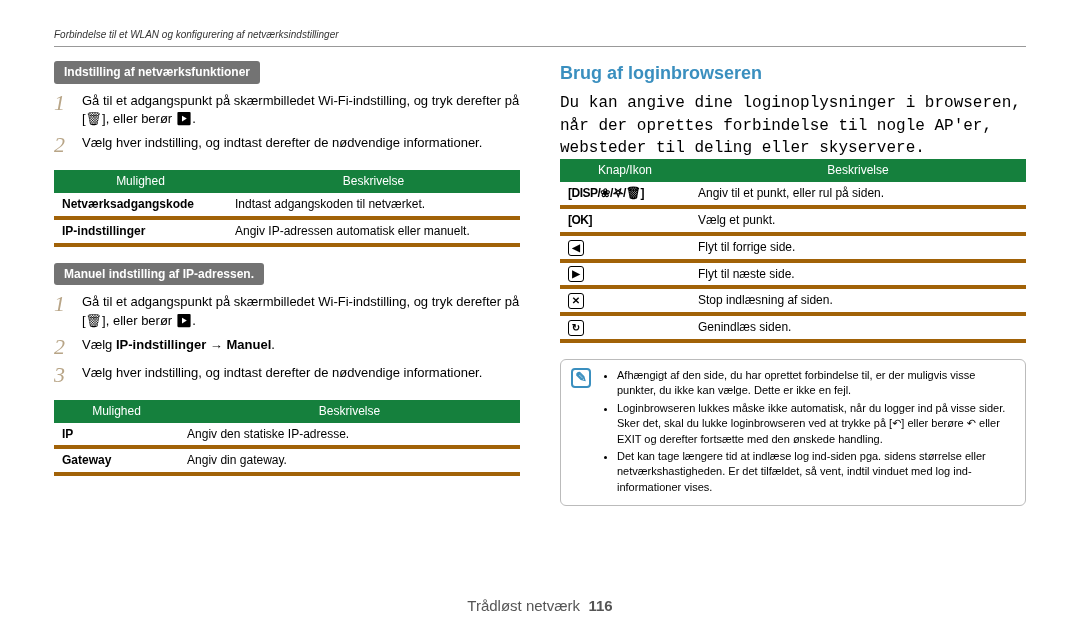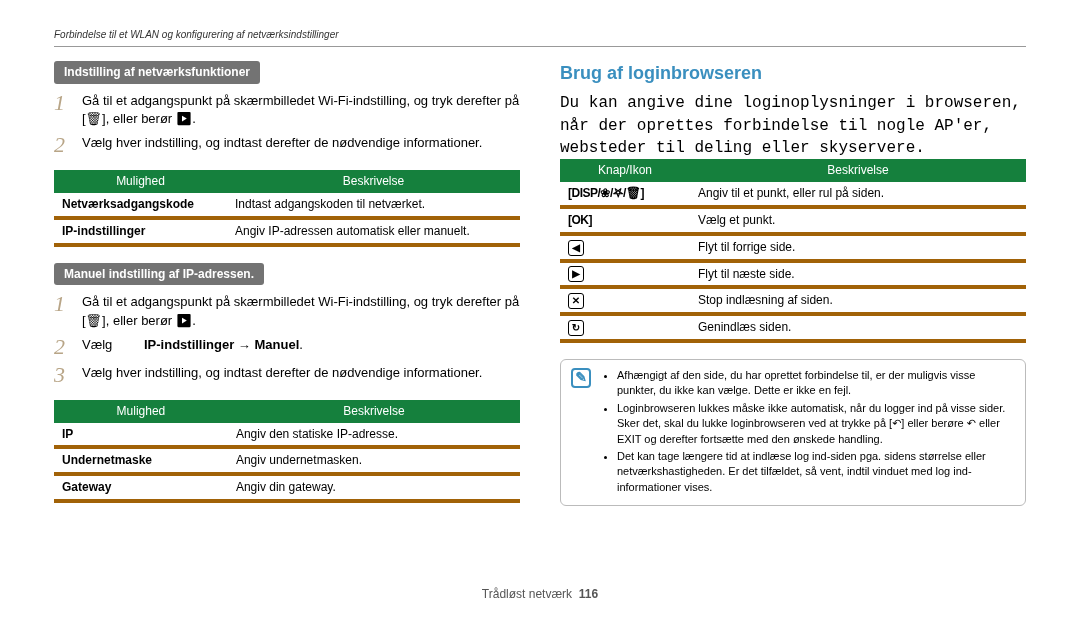--- a/index.html
+++ b/index.html
@@ -55,21 +55,21 @@
     font-style: italic;
     font-size: 22px;
     color: #b8a587;
     line-height: 1;
     width: 18px;
     flex-shrink: 0;
   }
   .step-text {
     flex: 1;
   }
-  .step-text .bold { font-weight: 700; margin-left: 28px; }
+  .step-text .bold { font-weight: 700; }
   table.data {
     border-collapse: collapse;
     width: 100%;
     margin-bottom: 16px;
     font-size: 12px;
   }
   table.data th {
     background: #15803d;
     color: #fff;
     font-weight: 400;
@@ -143,25 +143,25 @@
     flex-shrink: 0;
     font-size: 14px;
   }
   .note-list {
     list-style: disc;
     padding-left: 16px;
   }
   .note-list li { margin-bottom: 2px; }
   .footer {
     position: absolute;
-    bottom: 27px;
+    bottom: 14px;
     left: 0;
     right: 0;
     text-align: center;
-    font-size: 12px;
+    font-size: 15px;
     color: #555;
   }
   .footer .pnum { font-weight: 700; }
 </style>
 </head>
 <body>
 
 <div class="page">
   <div class="page-header">Forbindelse til et WLAN og konfigurering af netværksindstillinger</div>
 
@@ -223,24 +223,20 @@
         <thead>
           <tr>
             <th>Mulighed</th>
             <th>Beskrivelse</th>
           </tr>
         </thead>
         <tbody>
           <tr>
               <td class="opt">IP</td>
               <td>Angiv den statiske IP-adresse.</td>
-            </tr>
-          <tr>
-              <td class="opt">Undernetmaske</td>
-              <td>Angiv undernetmasken.</td>
             </tr>
           <tr>
               <td class="opt">Gateway</td>
               <td>Angiv din gateway.</td>
             </tr>
         </tbody>
       </table>
     </div>
 
     <div class="col">

